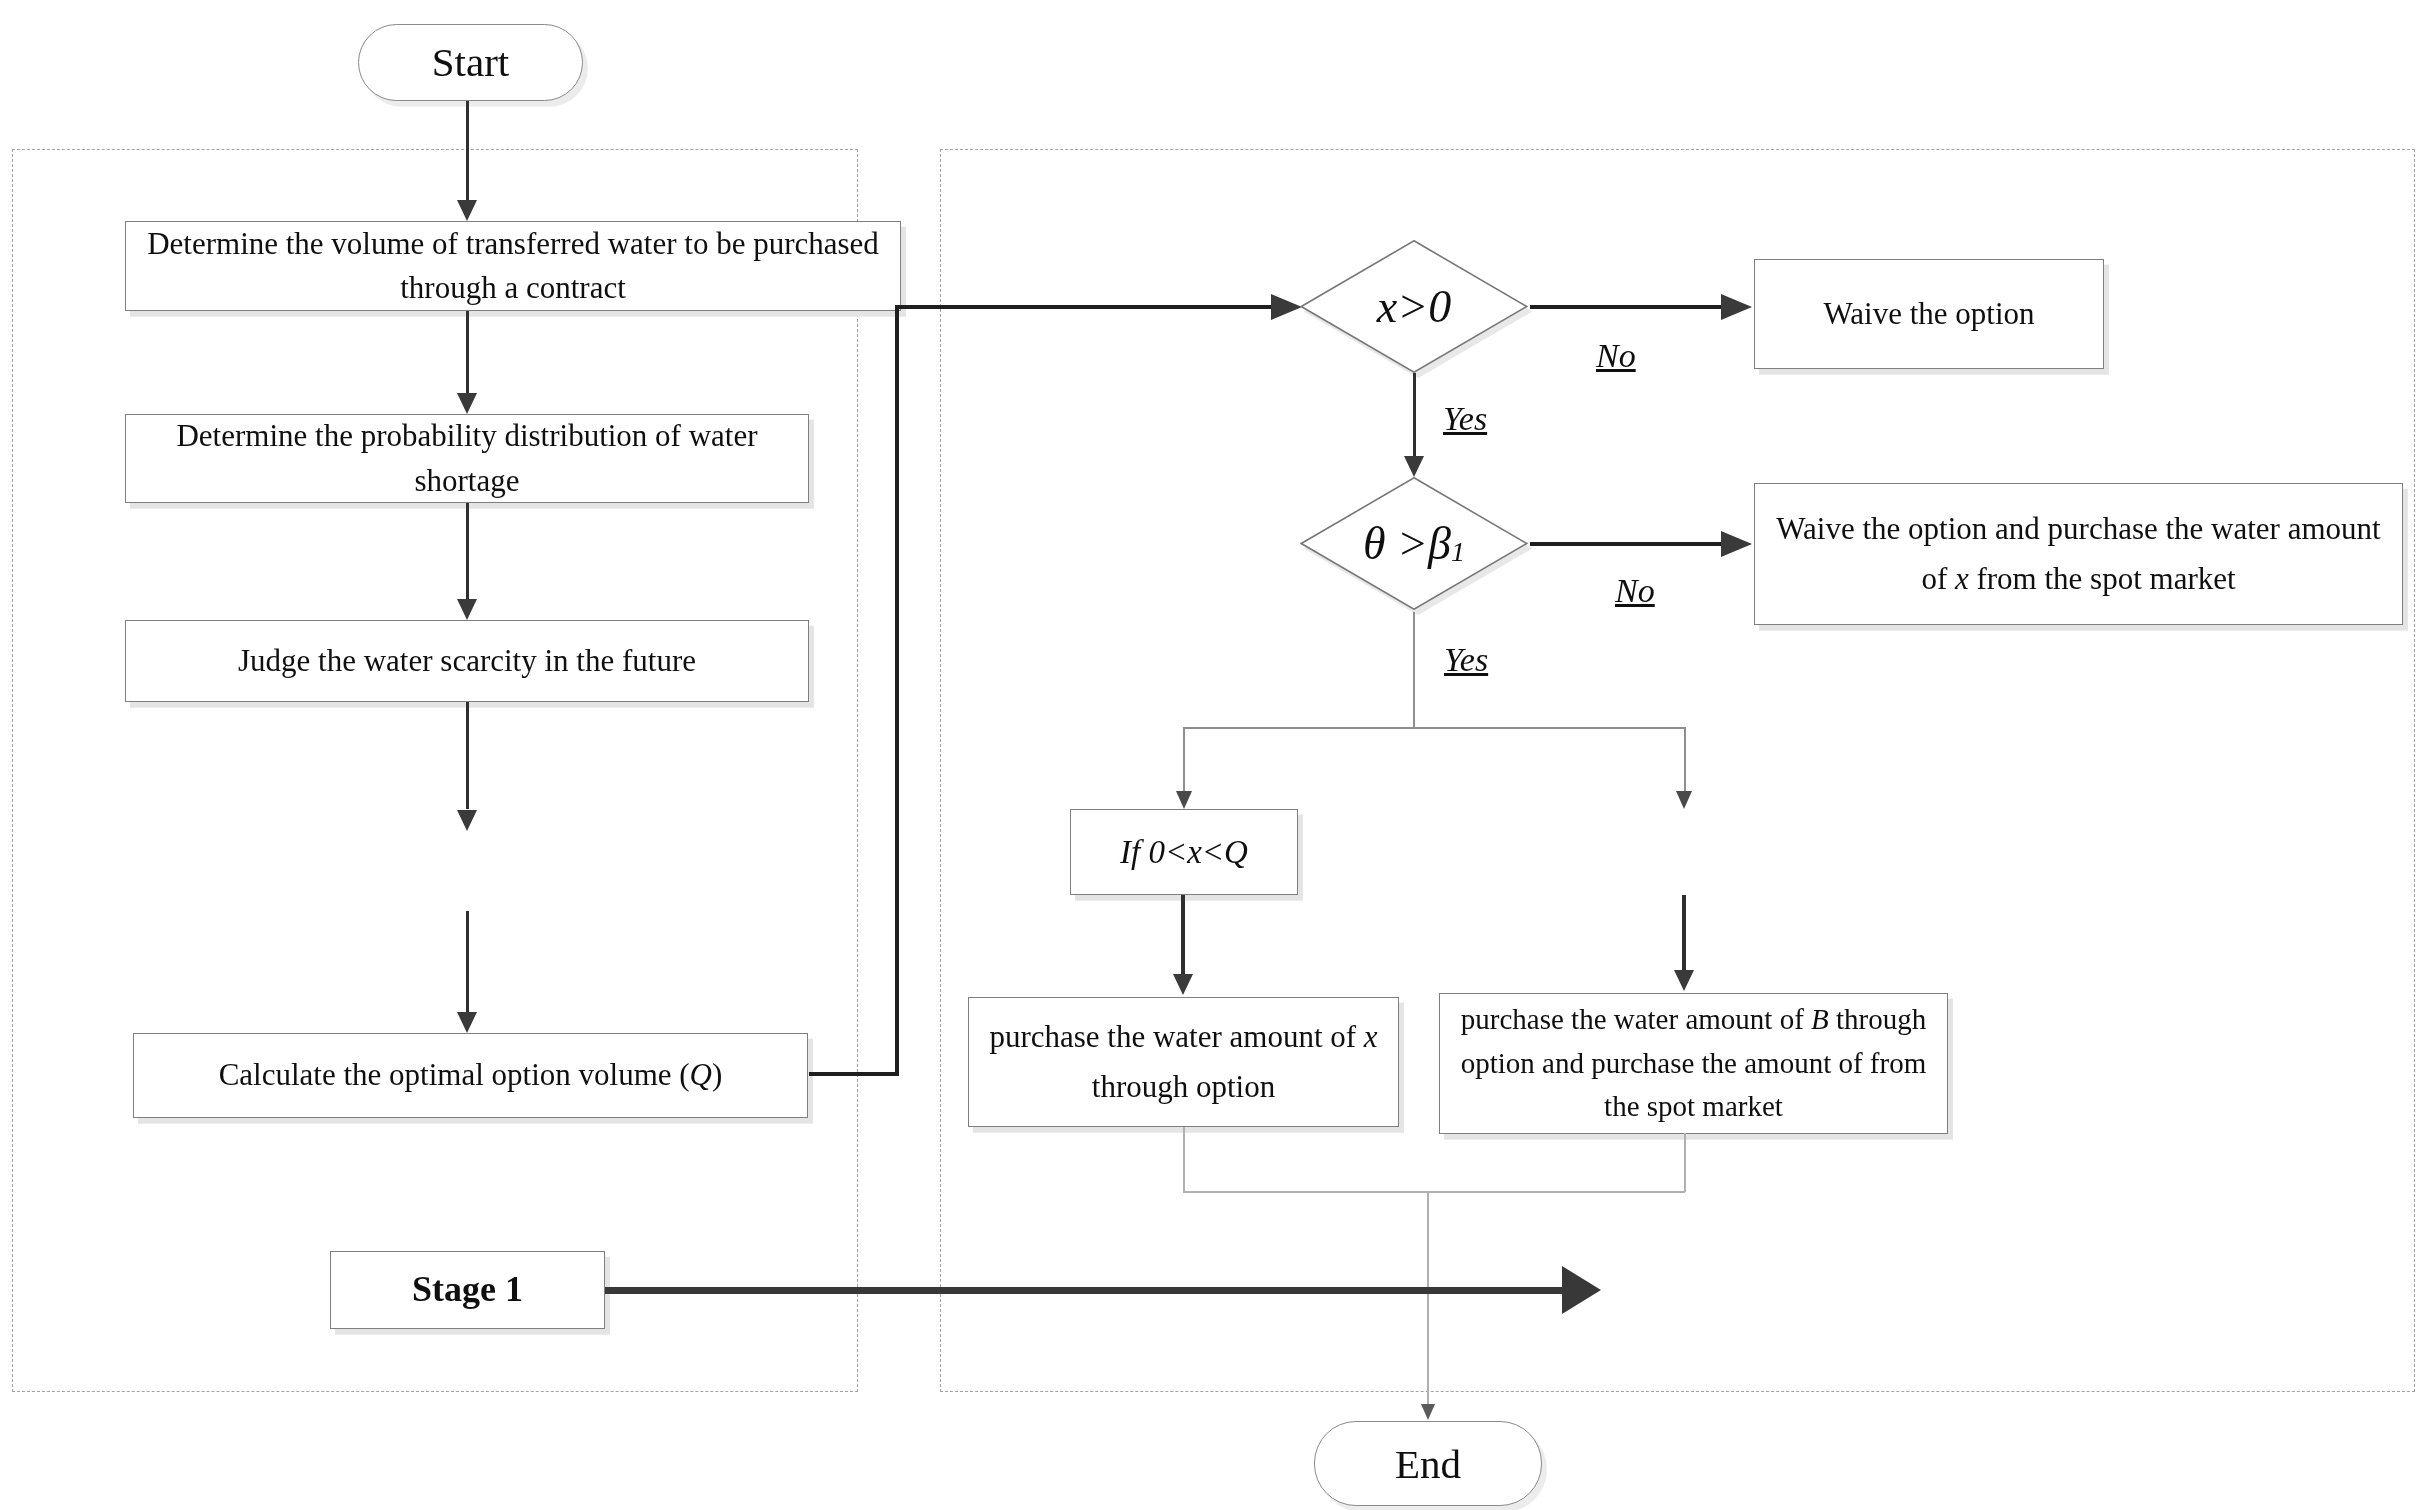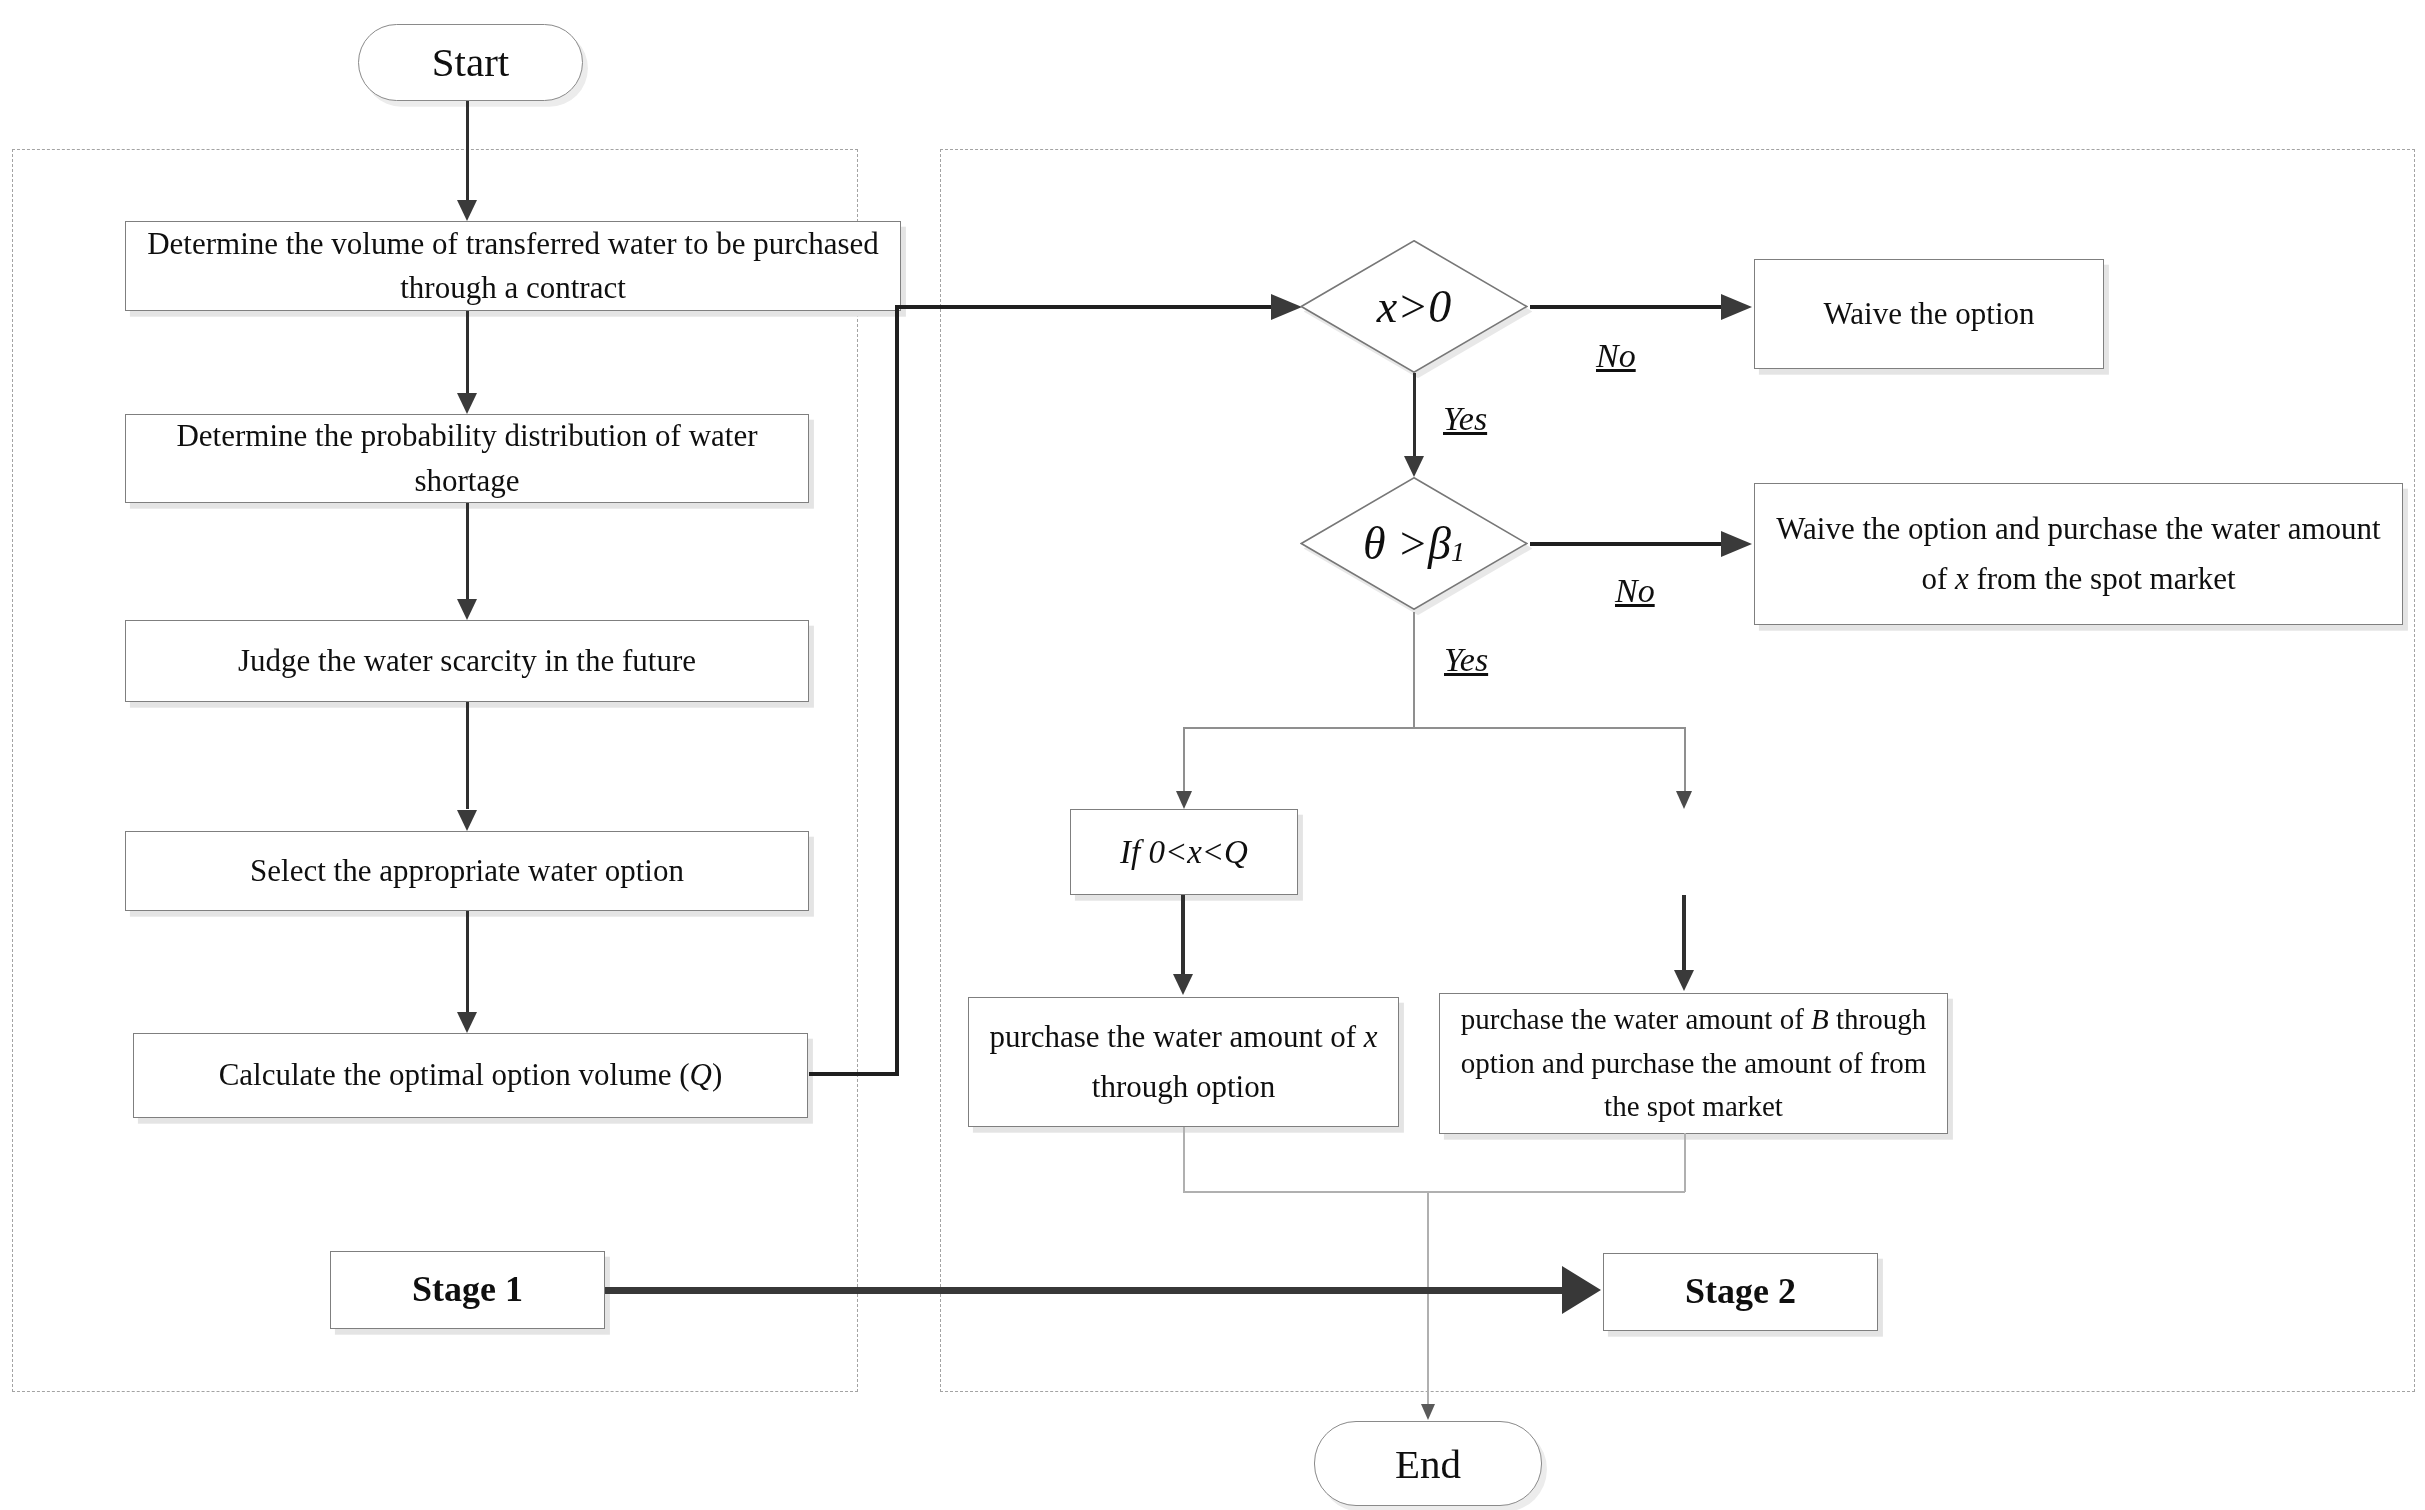--- a/index.html
+++ b/index.html
@@ -59,34 +59,28 @@
 
   <div class="pbox" style="left:125px;top:221px;width:776px;height:90px;">
     <span>Determine the volume of transferred water to be purchased through a contract</span>
   </div>
   <div class="pbox" style="left:125px;top:414px;width:684px;height:89px;">
     <span>Determine the probability distribution of water shortage</span>
   </div>
   <div class="pbox" style="left:125px;top:620px;width:684px;height:82px;">
     <span>Judge the water scarcity in the  future</span>
   </div>
-  <div class="pbox" style="left:125px;top:831px;width:684px;height:80px;">
-    <span>Select the appropriate water option</span>
-  </div>
   <div class="pbox" style="left:133px;top:1033px;width:675px;height:85px;">
     <span>
       <span>Calculate the optimal option volume (</span><span class="var">Q</span><span>)</span>
     </span>
   </div>
 
   <div class="pbox stagebox" style="left:330px;top:1251px;width:275px;height:78px;">
     <span>Stage 1</span>
-  </div>
-  <div class="pbox stagebox" style="left:1603px;top:1253px;width:275px;height:78px;">
-    <span>Stage 2</span>
   </div>
 
   <div class="vl" style="left:466px;top:101px;width:3.3px;height:99px;"></div>
   <div class="ah ahd-m" style="left:457px;top:200px;"></div>
 
   <div class="vl" style="left:466px;top:311px;width:3.3px;height:82px;"></div>
   <div class="ah ahd-m" style="left:457px;top:393px;"></div>
 
   <div class="vl" style="left:466px;top:503px;width:3.3px;height:96px;"></div>
   <div class="ah ahd-m" style="left:457px;top:599px;"></div>

